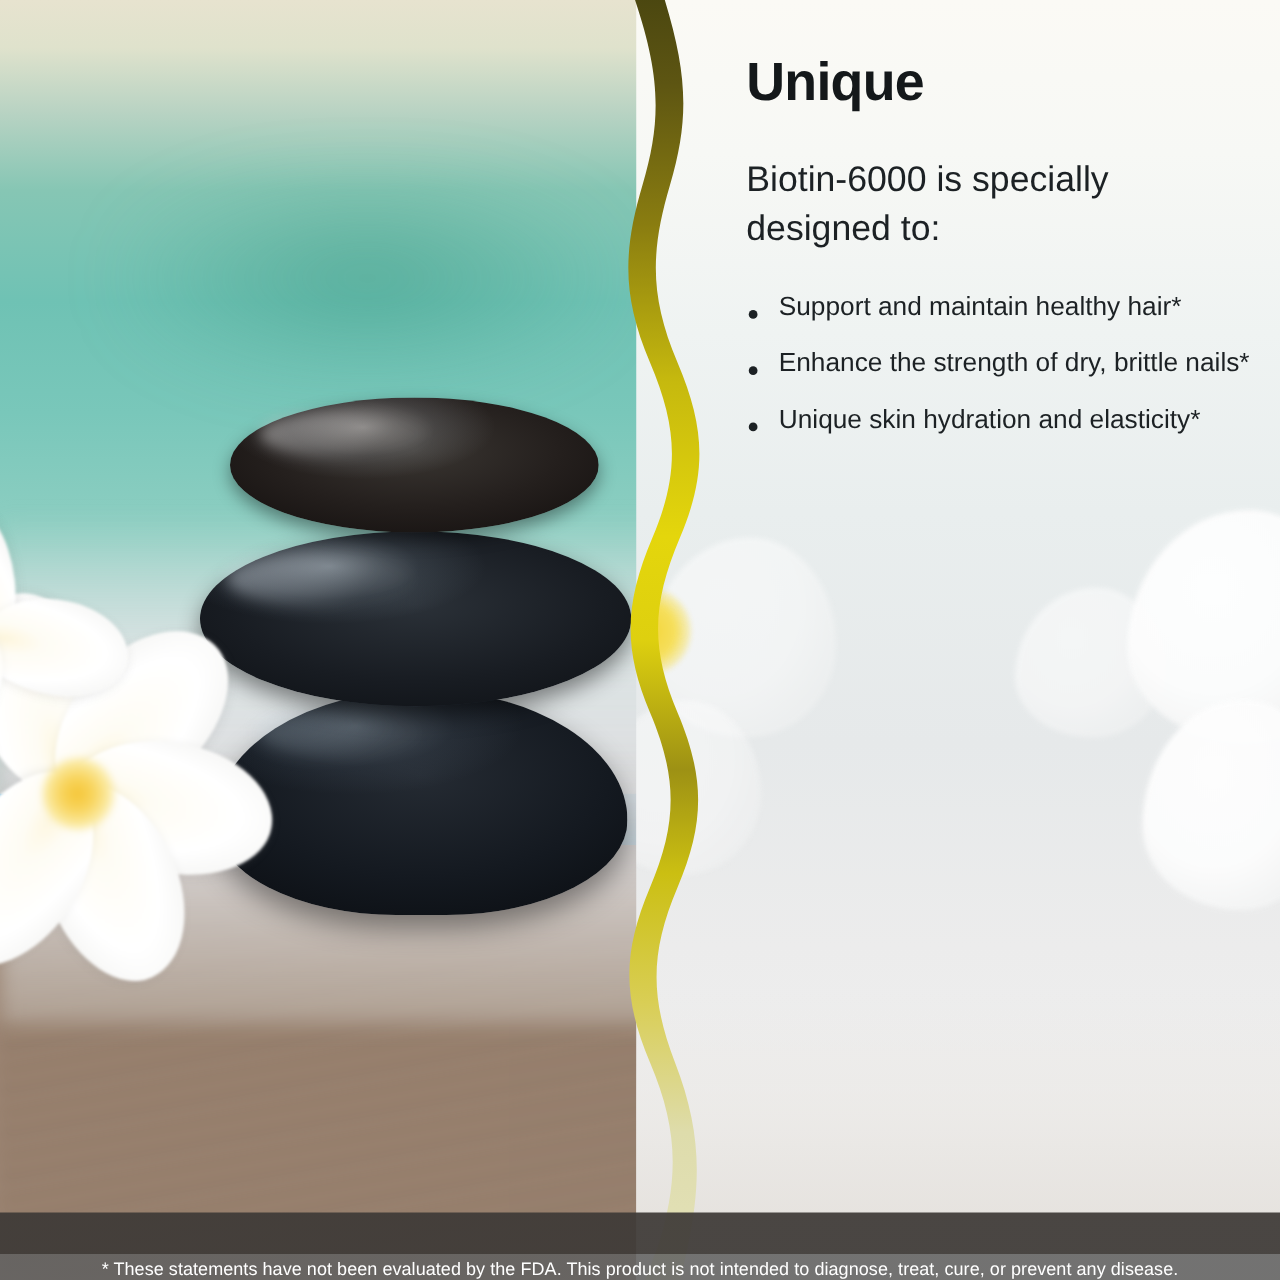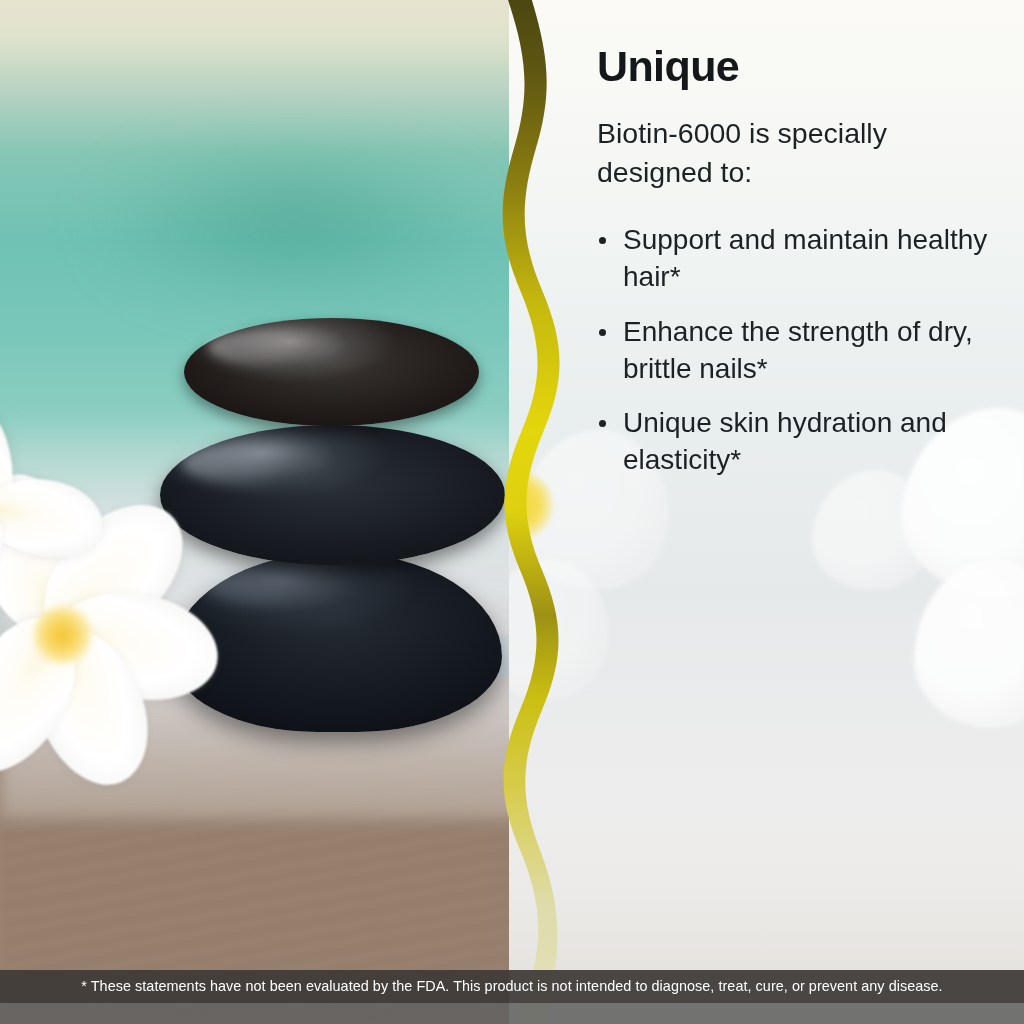--- a/index.html
+++ b/index.html
@@ -252,36 +252,36 @@
   .headline {
     margin: 0;
     padding-top: 42px;
     font-size: 43px;
     line-height: 1.12;
     font-weight: 700;
     letter-spacing: -0.6px;
     color: #14181a;
   }
   .lead {
-    margin: 24px 0 0 0;
+    margin: 35px 0 0 0;
     font-size: 28.5px;
     line-height: 1.35;
     color: #1c2124;
     font-weight: 400;
   }
   .bullets {
     list-style: none;
     margin: 30px 0 0 0;
     padding: 0;
   }
   .bullets li {
     position: relative;
     padding-left: 26px;
     margin-bottom: 17px;
-    font-size: 28px;
+    font-size: 21px;
     line-height: 1.33;
     color: #1c2124;
   }
   .bullets li .dot {
     position: absolute;
     left: 2px; top: 16px;
     width: 7px; height: 7px;
     border-radius: 50%;
     background: #1c2124;
   }
@@ -291,21 +291,21 @@
     position: absolute;
     left: 0; bottom: 0;
     width: 100%; height: 54px;
     z-index: 10;
     background: linear-gradient(180deg,
       rgba(62,58,55,0.93) 0%,
       rgba(62,58,55,0.93) 62%,
       rgba(96,96,96,0.86) 62%,
       rgba(96,96,96,0.86) 100%);
     display: flex;
-    align-items: flex-start;
+    align-items: flex-end;
     justify-content: center;
   }
   .footer-text {
     margin-top: 8px;
     font-size: 14.4px;
     color: #ffffff;
     letter-spacing: 0.05px;
     white-space: nowrap;
   }
 </style>

